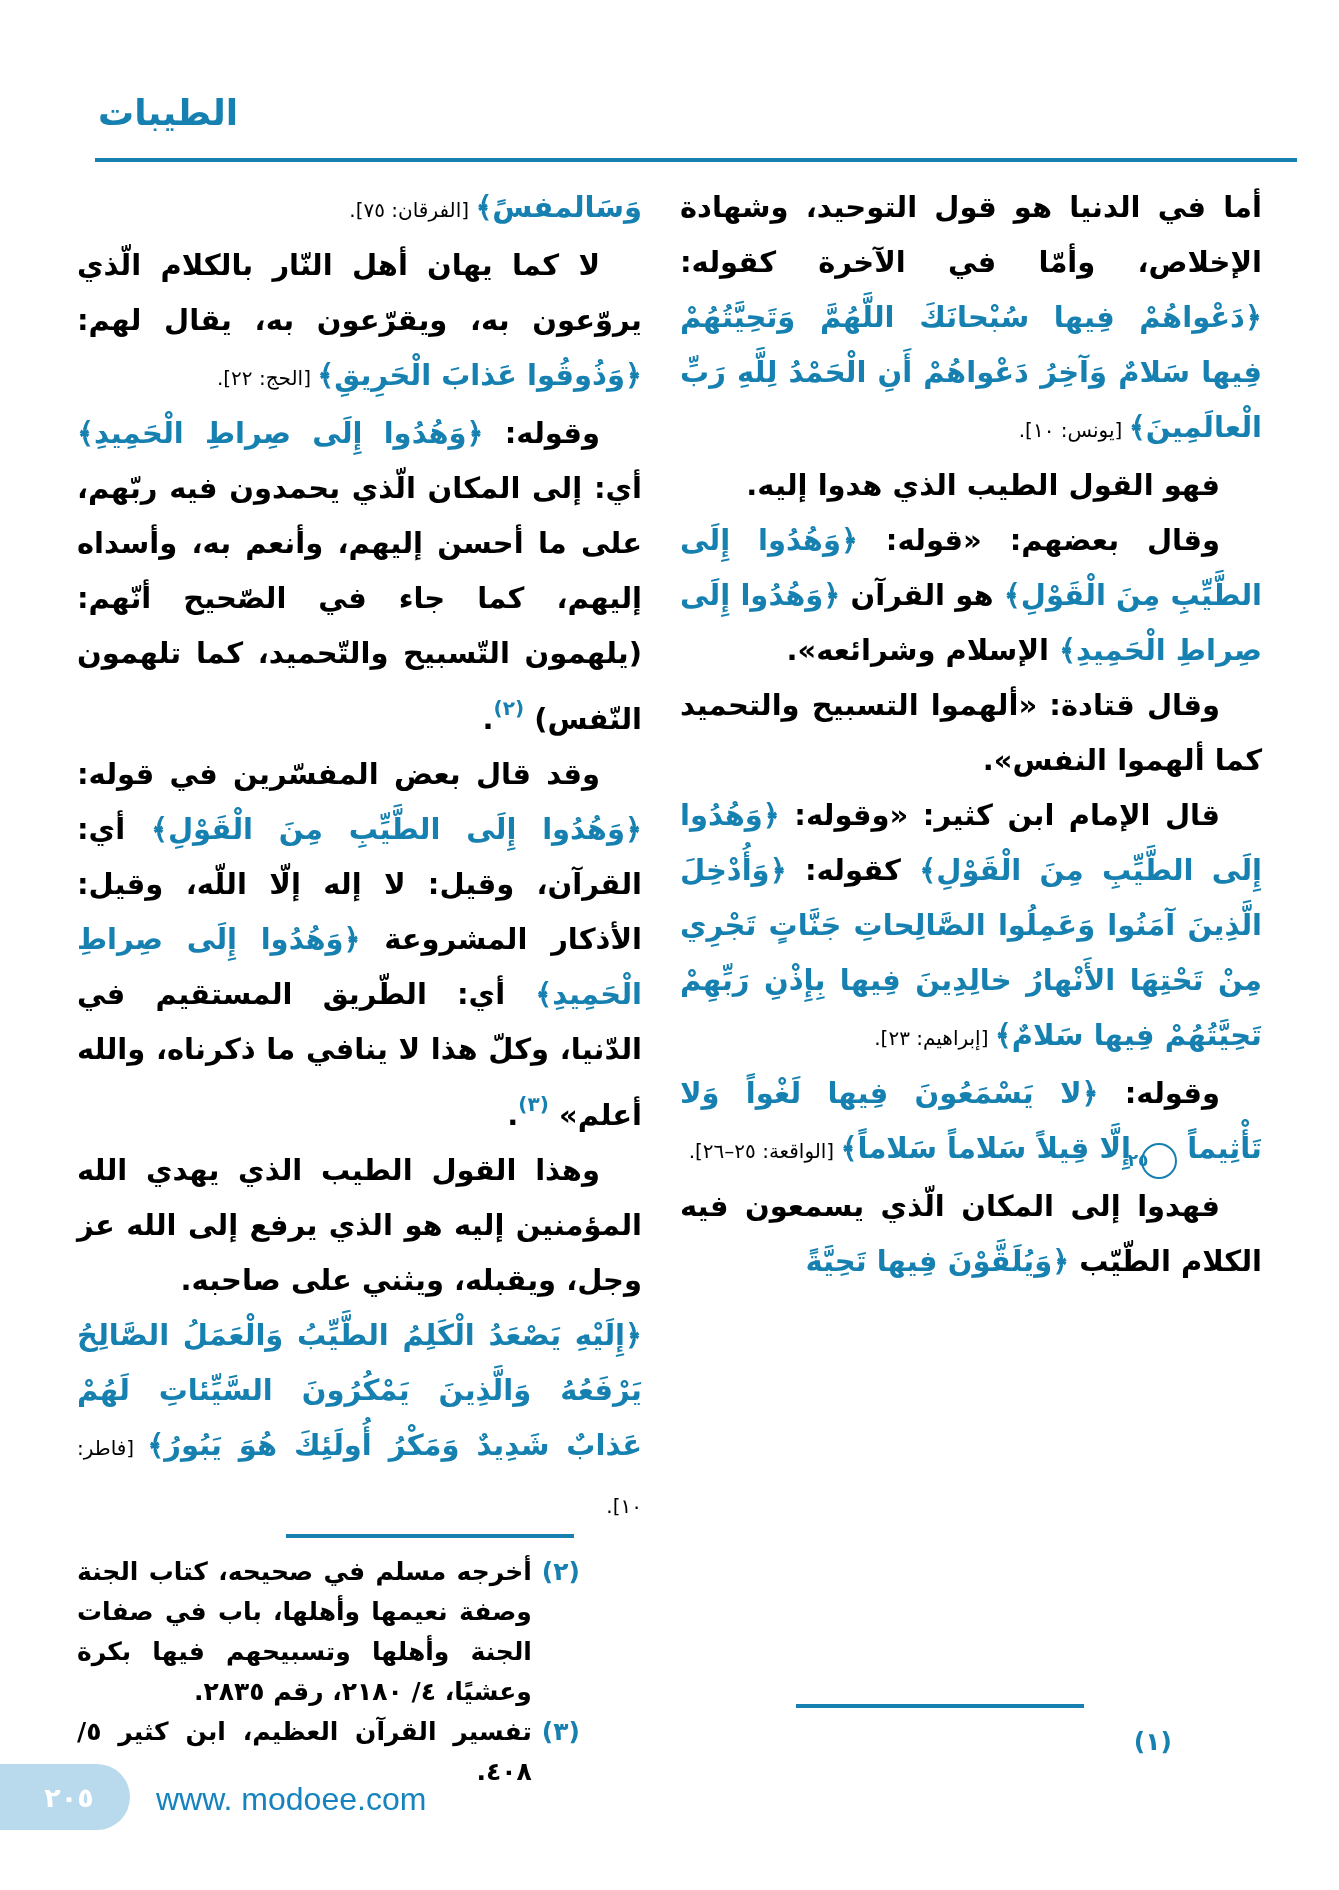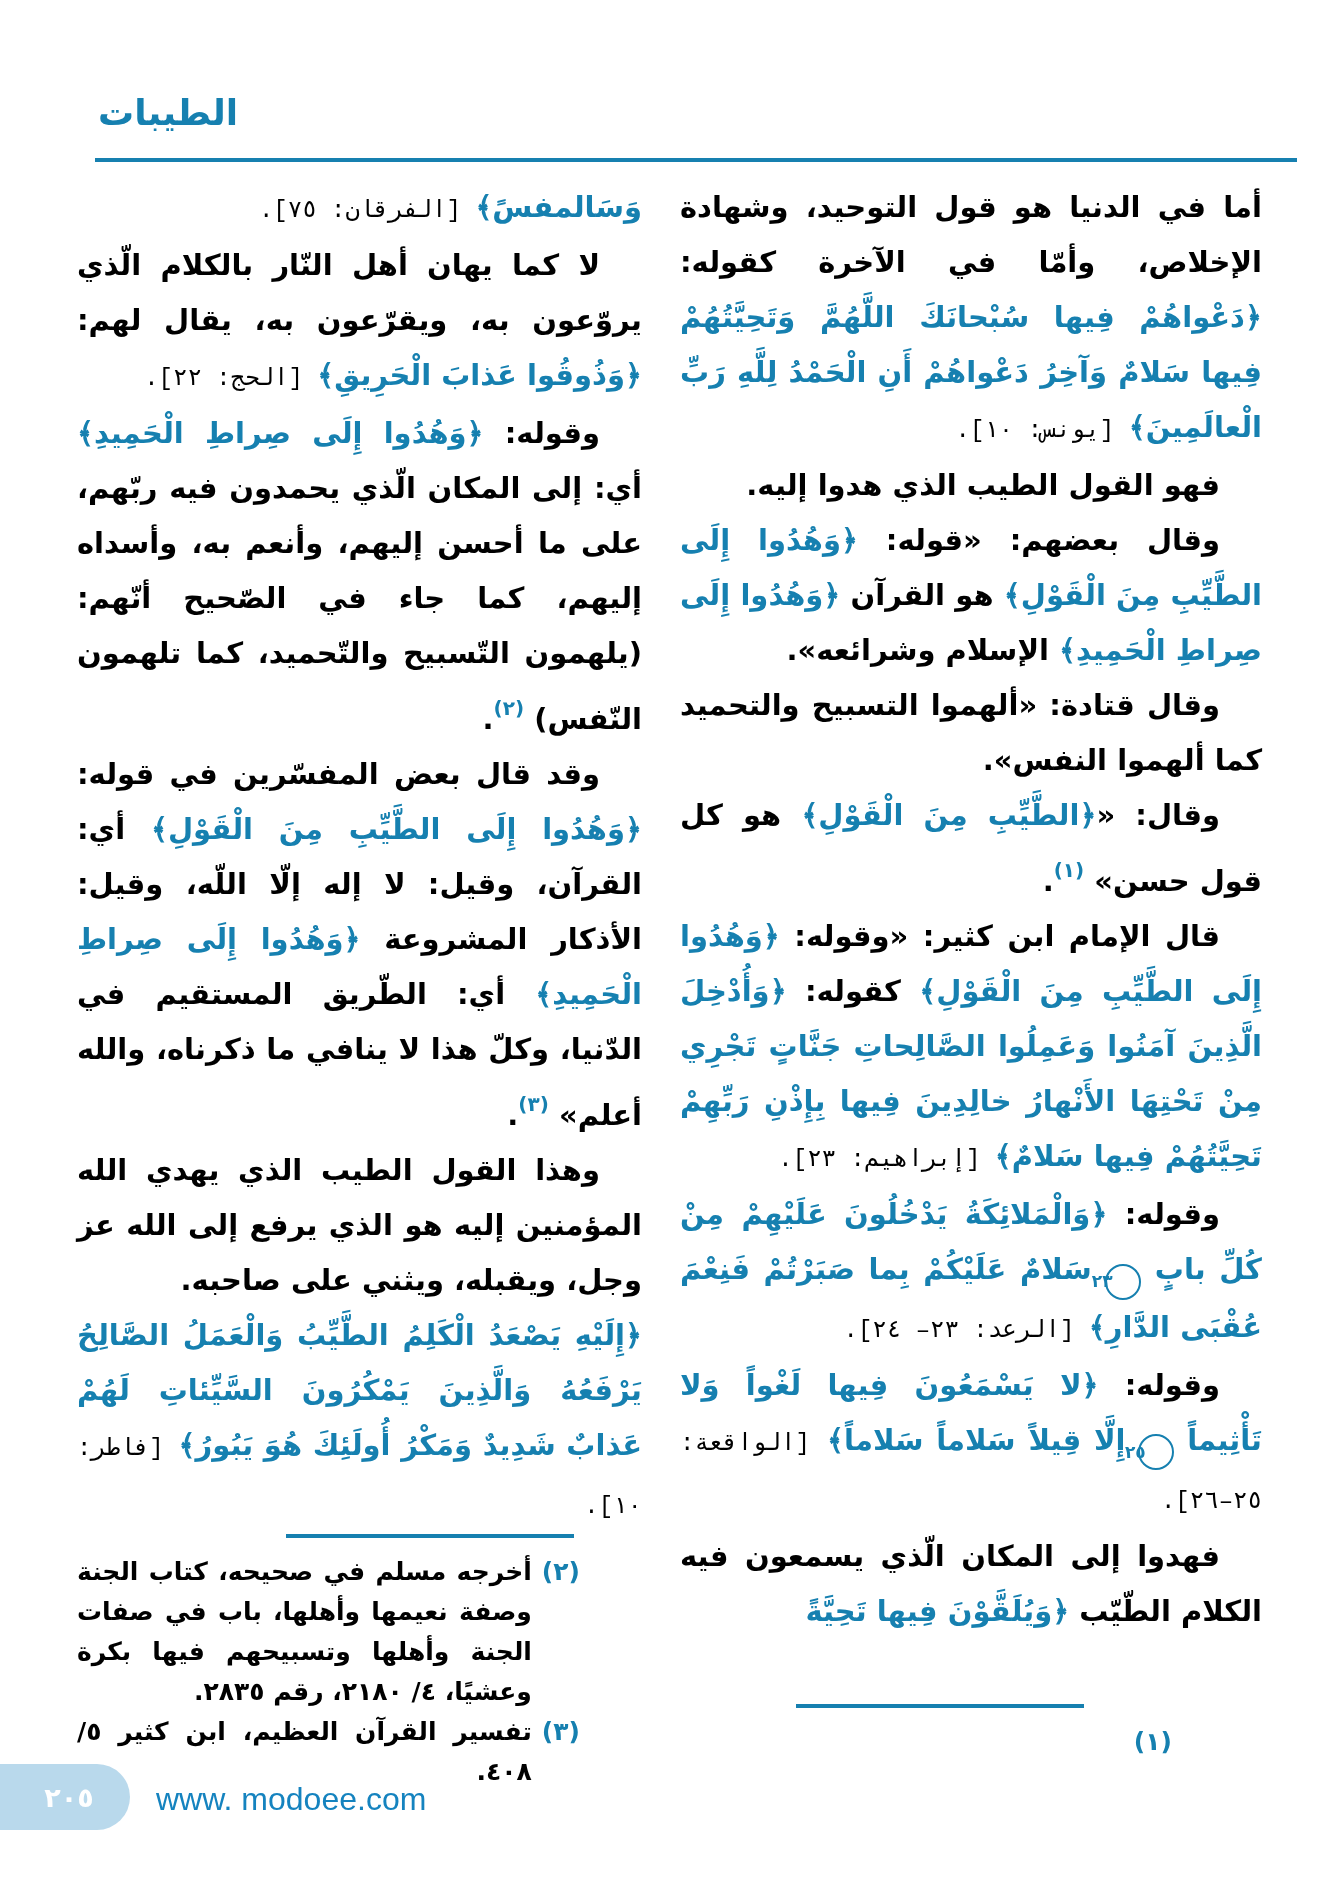--- a/index.html
+++ b/index.html
@@ -35,21 +35,21 @@
   .col-right{width:582px;}
   .col-left{width:565px;}
   .para{
     margin:0;
     font-size:29px;line-height:55px;font-weight:bold;
     text-align:justify;
   }
   .para.indent{text-indent:42px;}
   .seg-b{color:#000;}
   .seg-q{color:var(--teal);}
-  .seg-r{font-size:24px;font-weight:normal;color:#000;font-family:Liberation Mono, monospace;}
+  .seg-r{font-size:20px;font-weight:normal;color:#000;}
   .seg-f{color:var(--teal);font-size:20px;vertical-align:14px;}
   .seg-a{
     display:inline-flex;align-items:center;justify-content:center;
     width:36px;height:36px;box-sizing:border-box;
     border:2.5px solid var(--teal);border-radius:50%;
     color:var(--teal);font-size:17px;line-height:1;
     vertical-align:-8px;
   }
   .fnblock{margin-top:auto;padding-bottom:6px;}
   .fnsep{height:4px;background:var(--teal);width:288px;margin:0 0 14px;}
@@ -84,23 +84,21 @@
 
 <div class="header-title">الطيبات</div>
 <div class="header-rule"></div>
 
 <div class="columns">
   <div class="col col-right">
     <p class="para"><span class="seg-b">أما في الدنيا هو قول التوحيد، وشهادة الإخلاص، وأمّا في الآخرة كقوله: </span><span class="seg-q">﴿دَعْواهُمْ فِيها سُبْحانَكَ اللَّهُمَّ وَتَحِيَّتُهُمْ فِيها سَلامٌ وَآخِرُ دَعْواهُمْ أَنِ الْحَمْدُ لِلَّهِ رَبِّ الْعالَمِينَ﴾</span><span class="seg-r"> [يونس: ١٠].</span></p>
       <p class="para indent"><span class="seg-b">فهو القول الطيب الذي هدوا إليه.</span></p>
       <p class="para indent"><span class="seg-b">وقال بعضهم: «قوله: </span><span class="seg-q">﴿وَهُدُوا إِلَى الطَّيِّبِ مِنَ الْقَوْلِ﴾</span><span class="seg-b"> هو القرآن </span><span class="seg-q">﴿وَهُدُوا إِلَى صِراطِ الْحَمِيدِ﴾</span><span class="seg-b"> الإسلام وشرائعه».</span></p>
       <p class="para indent"><span class="seg-b">وقال قتادة: «ألهموا التسبيح والتحميد كما ألهموا النفس».</span></p>
-      <p class="para indent"><span class="seg-b">وقال: «</span><span class="seg-q">﴿الطَّيِّبِ مِنَ الْقَوْلِ﴾</span><span class="seg-b"> هو كل قول حسن» </span><span class="seg-f">(١)</span><span class="seg-b">.</span></p>
       <p class="para indent"><span class="seg-b">قال الإمام ابن كثير: «وقوله: </span><span class="seg-q">﴿وَهُدُوا إِلَى الطَّيِّبِ مِنَ الْقَوْلِ﴾</span><span class="seg-b"> كقوله: </span><span class="seg-q">﴿وَأُدْخِلَ الَّذِينَ آمَنُوا وَعَمِلُوا الصَّالِحاتِ جَنَّاتٍ تَجْرِي مِنْ تَحْتِهَا الأَنْهارُ خالِدِينَ فِيها بِإِذْنِ رَبِّهِمْ تَحِيَّتُهُمْ فِيها سَلامٌ﴾</span><span class="seg-r"> [إبراهيم: ٢٣].</span></p>
-      <p class="para indent"><span class="seg-b">وقوله: </span><span class="seg-q">﴿وَالْمَلائِكَةُ يَدْخُلُونَ عَلَيْهِمْ مِنْ كُلِّ بابٍ </span><span class="seg-a">٢٣</span><span class="seg-q"> سَلامٌ عَلَيْكُمْ بِما صَبَرْتُمْ فَنِعْمَ عُقْبَى الدَّارِ﴾</span><span class="seg-r"> [الرعد: ٢٣– ٢٤].</span></p>
       <p class="para indent"><span class="seg-b">وقوله: </span><span class="seg-q">﴿لا يَسْمَعُونَ فِيها لَغْواً وَلا تَأْثِيماً </span><span class="seg-a">٢٥</span><span class="seg-q"> إِلَّا قِيلاً سَلاماً سَلاماً﴾</span><span class="seg-r"> [الواقعة: ٢٥–٢٦].</span></p>
       <p class="para indent"><span class="seg-b">فهدوا إلى المكان الّذي يسمعون فيه الكلام الطّيّب </span><span class="seg-q">﴿وَيُلَقَّوْنَ فِيها تَحِيَّةً</span></p>
       <div class="fnblock">
       <div class="fnsep"></div>
     <div class="fn">
           <span class="fn-m">(١)</span>
         </div>
       </div>
   </div>
   <div class="col col-left">

